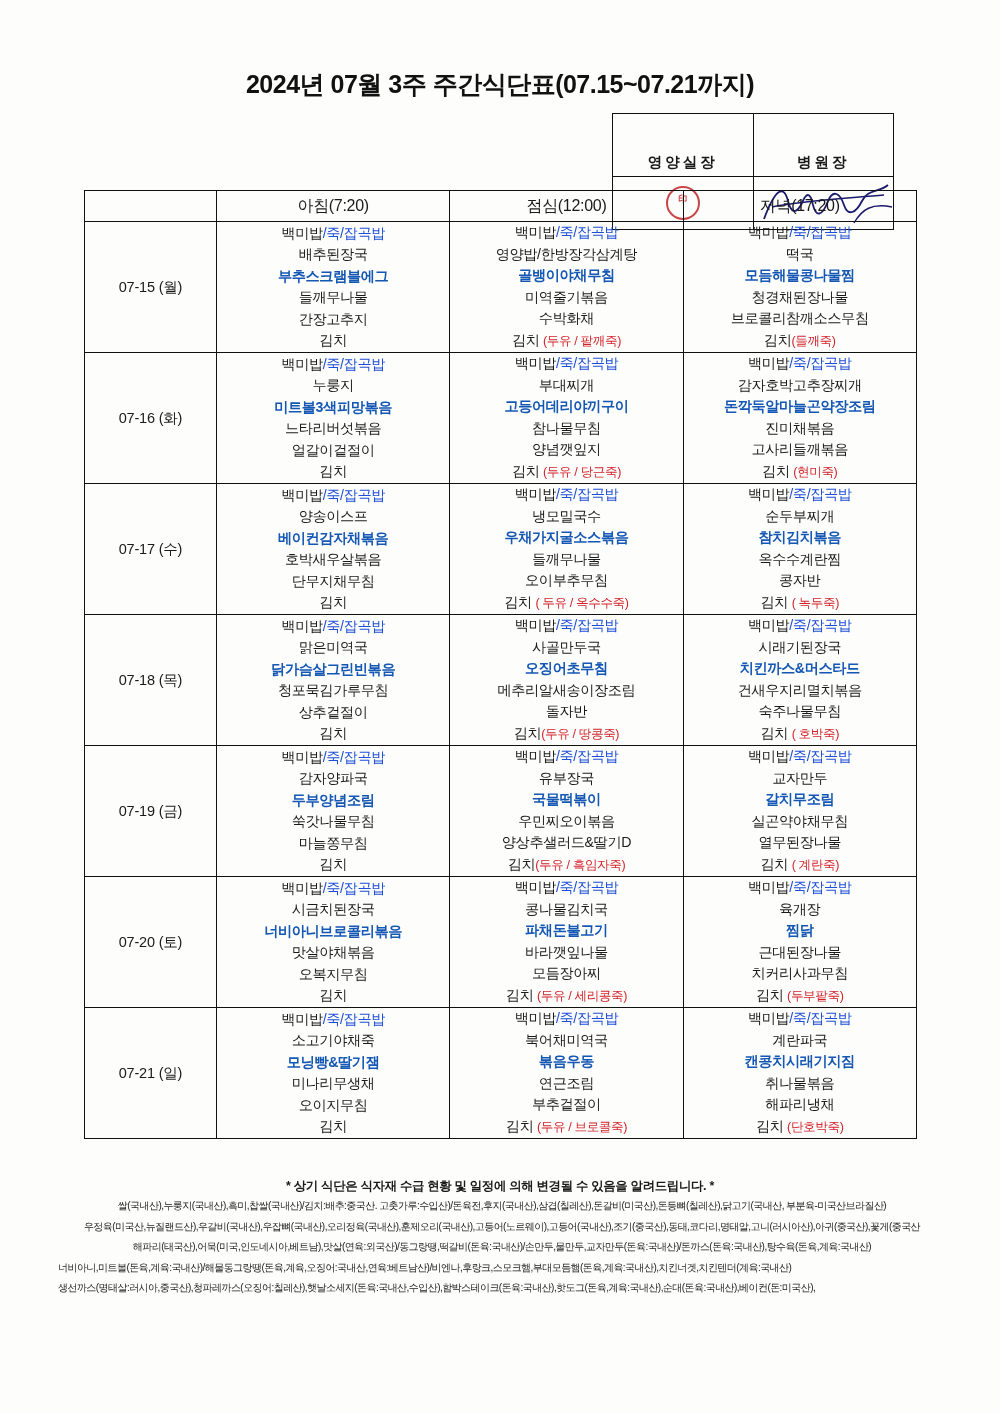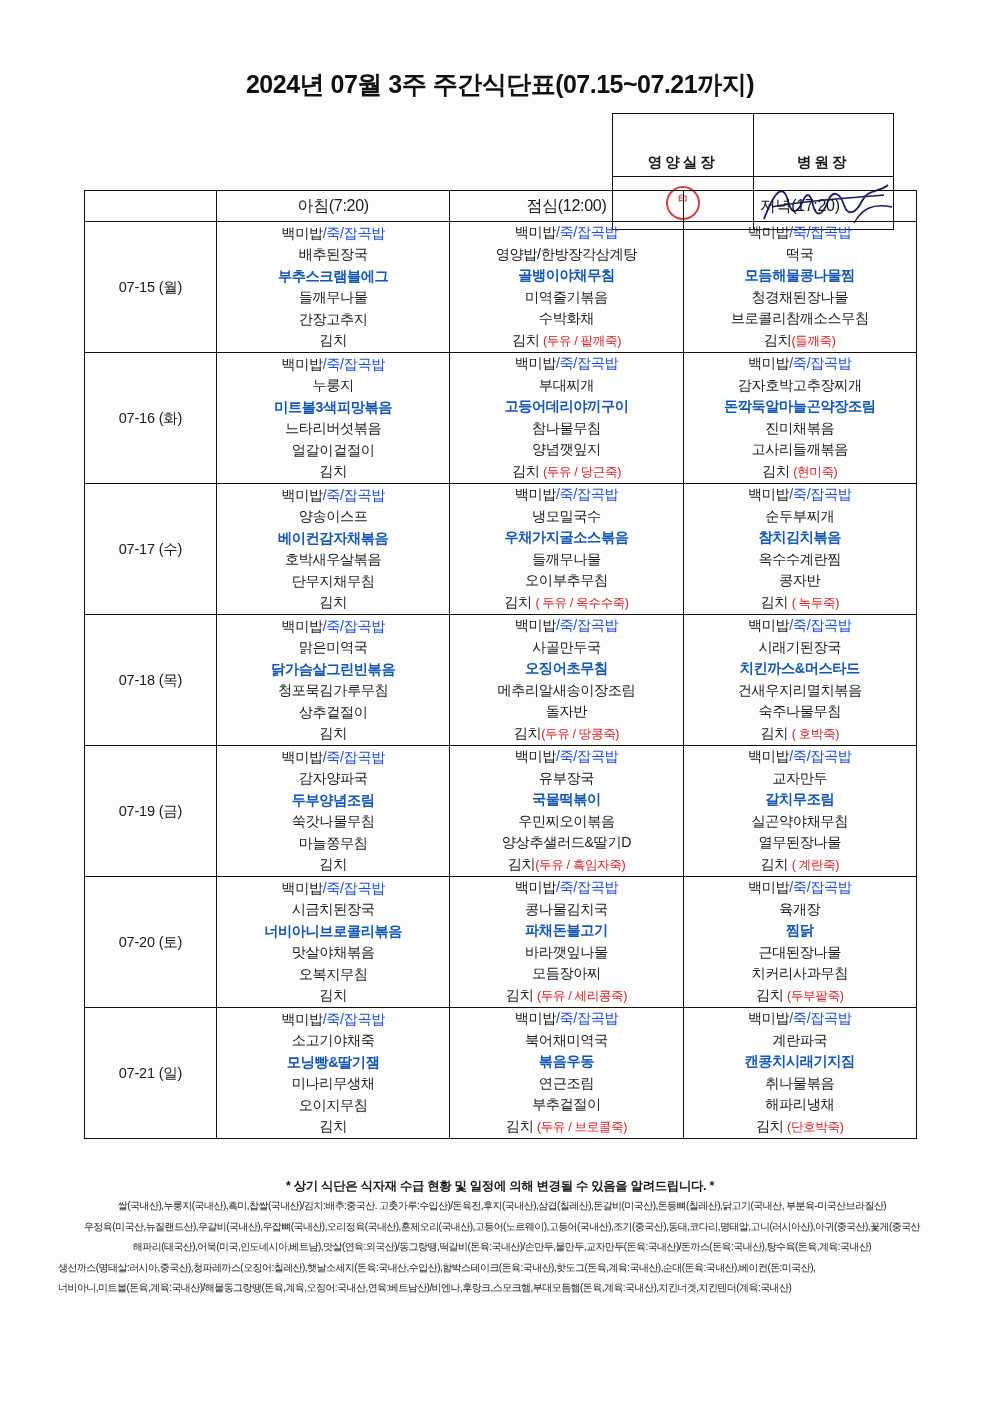--- a/index.html
+++ b/index.html
@@ -367,17 +367,17 @@
         </tr>
       </tbody>
   </table>
 
   <div class="note">* 상기 식단은 식자재 수급 현황 및 일정에 의해 변경될 수 있음을 알려드립니다. *</div>
 
   <div class="origin" id="origin-block">
       <div>쌀(국내산),누룽지(국내산),흑미,찹쌀(국내산)/김치:배추:중국산. 고춧가루:수입산)/돈육전,후지(국내산),삼겹(칠레산),돈갈비(미국산),돈등뼈(칠레산),닭고기(국내산, 부분육-미국산브라질산)</div>
       <div>우정육(미국산,뉴질랜드산),우갈비(국내산),우잡뼈(국내산),오리정육(국내산),훈제오리(국내산),고등어(노르웨이),고등어(국내산),조기(중국산),동태,코다리,명태알,고니(러시아산),아귀(중국산),꽃게(중국산</div>
       <div>해파리(태국산),어묵(미국,인도네시아,베트남),맛살(연육:외국산)/동그랑땡,떡갈비(돈육:국내산)/손만두,물만두,교자만두(돈육:국내산)/돈까스(돈육:국내산),탕수육(돈육,계육:국내산)</div>
+      <div class="l">너비아니,미트볼(돈육,계육:국내산)/해물동그랑땡(돈육,계육,오징어:국내산,연육:베트남산)/비엔나,후랑크,스모크햄,부대모듬햄(돈육,계육:국내산),치킨너겟,치킨텐더(계육:국내산)</div>
       <div class="l">생선까스(명태살:러시아,중국산),청파레까스(오징어:칠레산),햇날소세지(돈육:국내산,수입산),함박스테이크(돈육:국내산),핫도그(돈육,계육:국내산),순대(돈육:국내산),베이컨(돈:미국산),</div>
-      <div class="l">너비아니,미트볼(돈육,계육:국내산)/해물동그랑땡(돈육,계육,오징어:국내산,연육:베트남산)/비엔나,후랑크,스모크햄,부대모듬햄(돈육,계육:국내산),치킨너겟,치킨텐더(계육:국내산)</div>
     </div>
 
 </div>
 
 </body></html>

